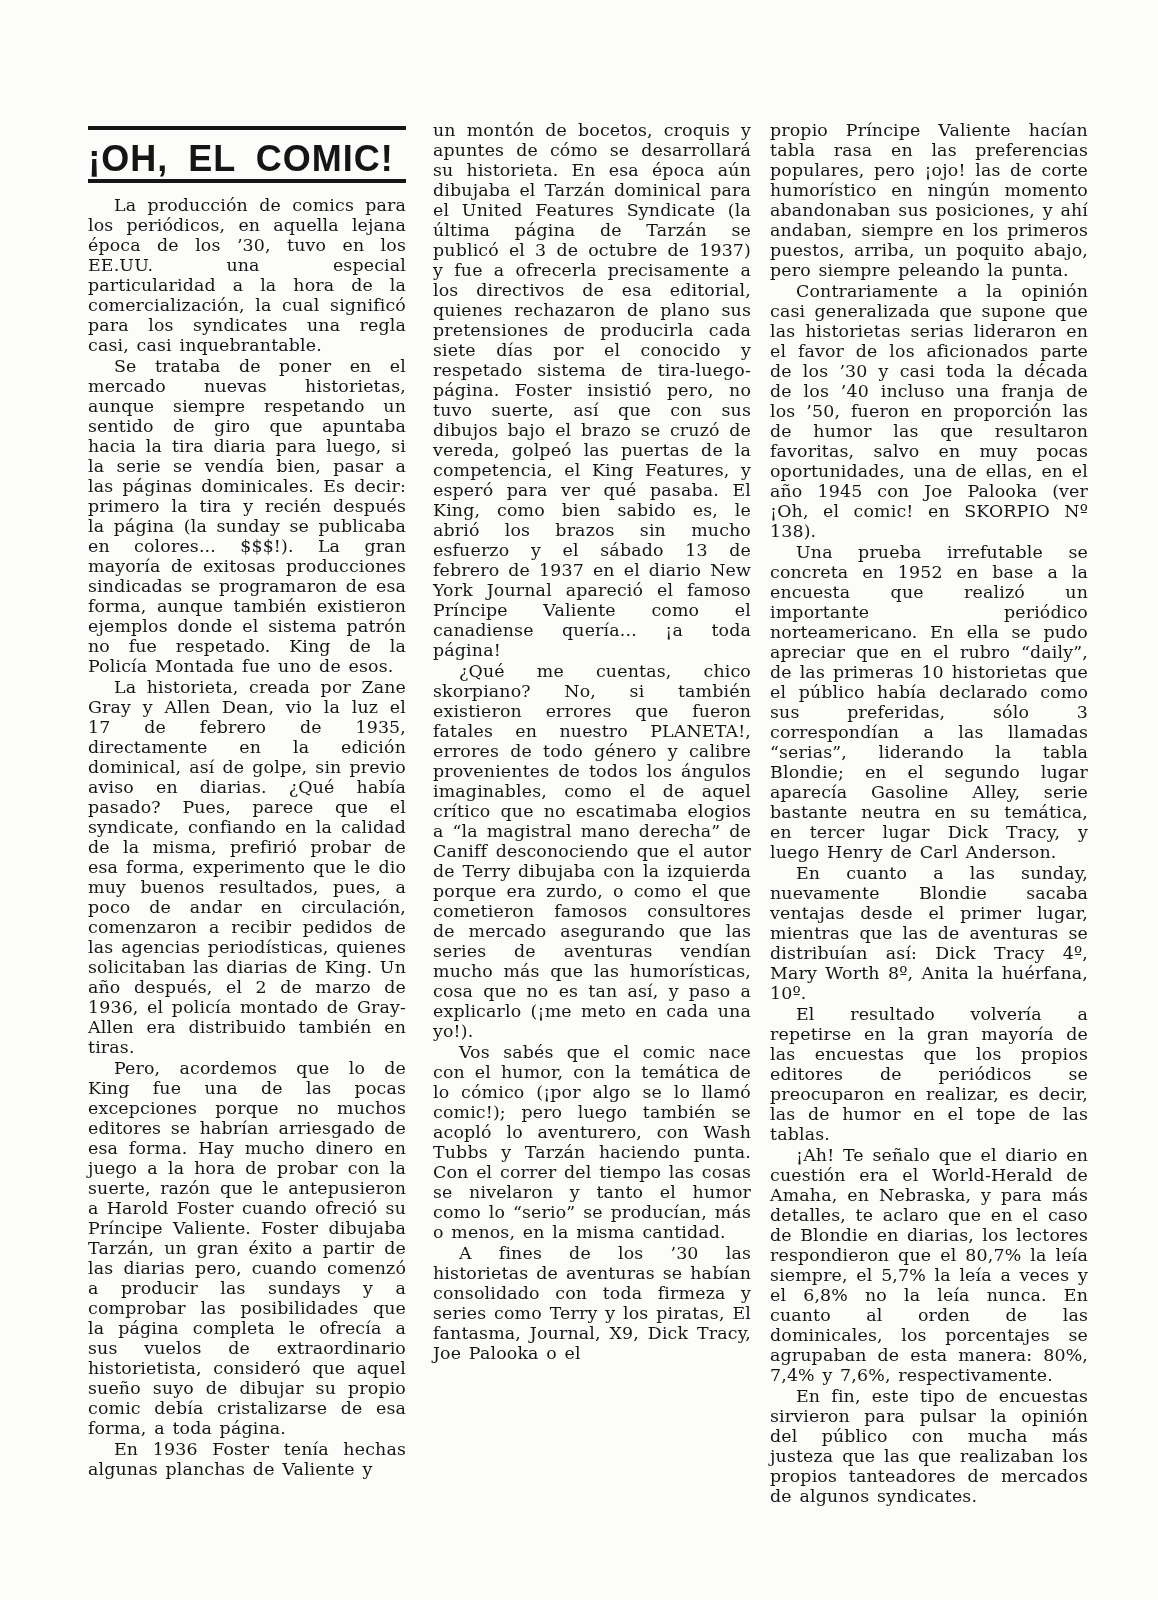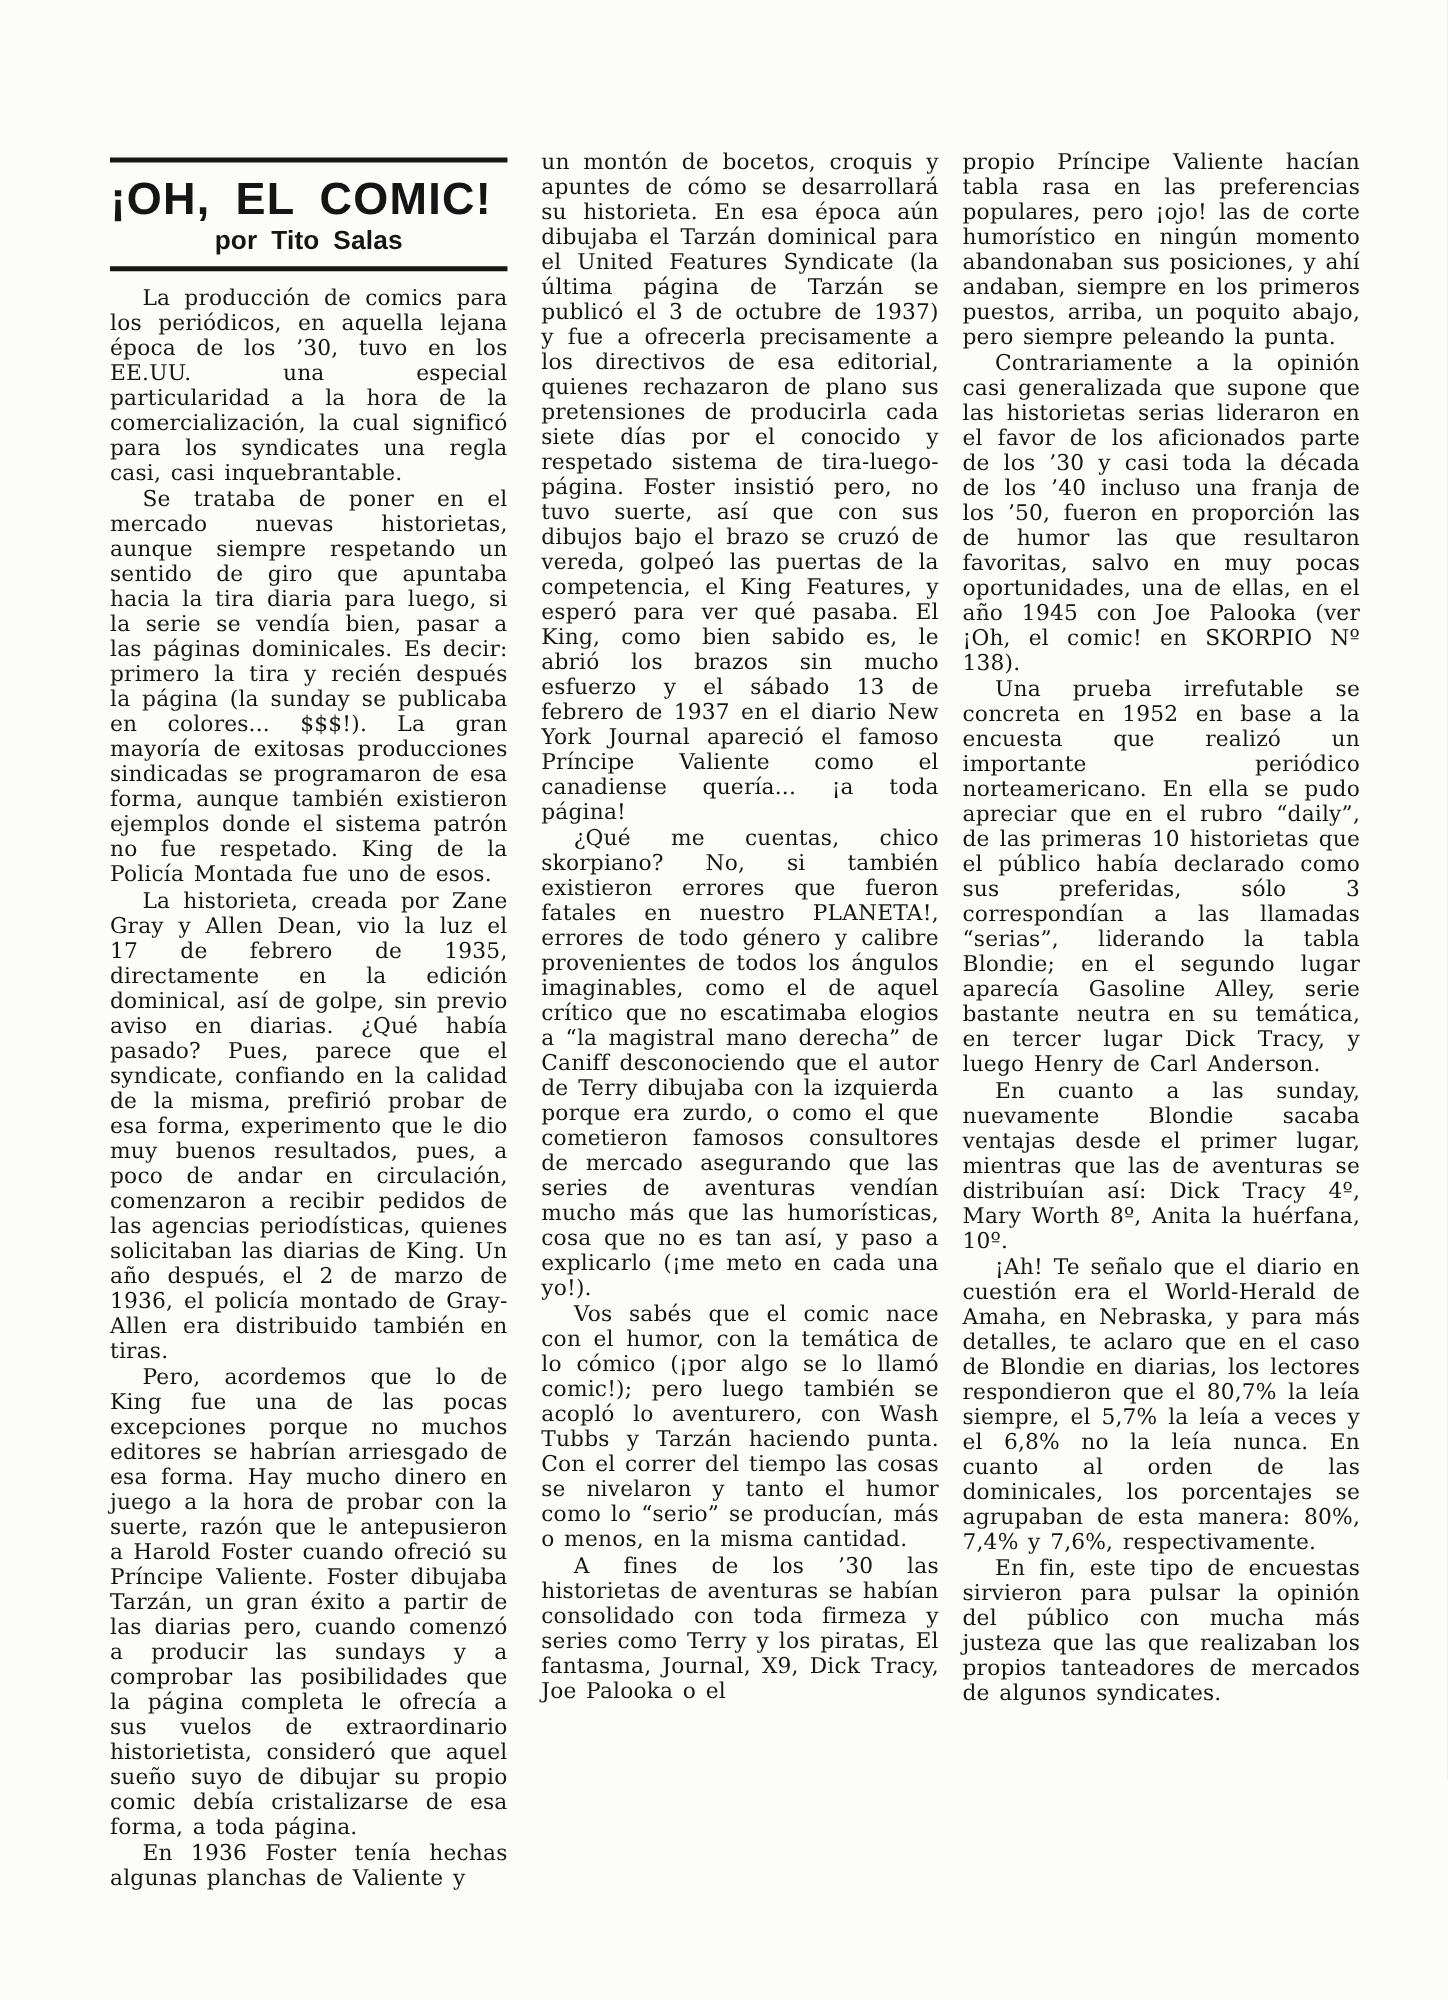--- a/index.html
+++ b/index.html
@@ -56,21 +56,20 @@
 </style>
 </head>
 <body>
 
 <div class="page">
 
   <div class="col col-1">
     <div class="masthead">
       <div class="rule-top"></div>
       <h1 class="title">¡OH, EL COMIC!</h1>
-      <div class="byline">por Tito Salas</div>
       <div class="rule-bottom"></div>
     </div>
     <div>
         <p><span>La producción de comics para los periódicos, en aquella lejana época de los ’30, tuvo en los EE.UU. una especial particularidad a la hora de la comercialización, la cual significó para los syndicates una regla casi, casi inquebrantable.</span></p>
         <p><span>Se trataba de poner en el mercado nuevas historietas, aunque siempre respetando un sentido de giro que apuntaba hacia la tira diaria para luego, si la serie se vendía bien, pasar a las páginas dominicales. Es decir: primero la tira y recién después la página (la sunday se publicaba en colores... $$$!). La gran mayoría de exitosas producciones sindicadas se programaron de esa forma, aunque también existieron ejemplos donde el sistema patrón no fue respetado. </span><span class="b">King de la Policía Montada</span><span> fue uno de esos.</span></p>
         <p><span>La historieta, creada por Zane Gray y Allen Dean, vio la luz el 17 de febrero de 1935, directamente en la edición dominical, así de golpe, sin previo aviso en diarias. ¿Qué había pasado? Pues, parece que el syndicate, confiando en la calidad de la misma, prefirió probar de esa forma, experimento que le dio muy buenos resultados, pues, a poco de andar en circulación, comenzaron a recibir pedidos de las agencias periodísticas, quienes solicitaban las diarias de King. Un año después, el 2 de marzo de 1936, el policía montado de Gray-Allen era distribuido también en tiras.</span></p>
         <p><span>Pero, acordemos que lo de King fue una de las pocas excepciones porque no muchos editores se habrían arriesgado de esa forma. Hay mucho dinero en juego a la hora de probar con la suerte, razón que le antepusieron a Harold Foster cuando ofreció su </span><span class="b">Príncipe Valiente.</span><span> Foster dibujaba </span><span class="b">Tarzán,</span><span> un gran éxito a partir de las diarias pero, cuando comenzó a producir las sundays y a comprobar las posibilidades que la página completa le ofrecía a sus vuelos de extraordinario historietista, consideró que aquel sueño suyo de dibujar su propio comic debía cristalizarse de esa forma, a toda página.</span></p>
         <p><span>En 1936 Foster tenía hechas algunas planchas de </span><span class="b">Valiente</span><span> y</span></p>
       </div>
   </div>
@@ -83,18 +82,19 @@
         <p><span>A fines de los ’30 las historietas de aventuras se habían consolidado con toda firmeza y series como </span><span class="b">Terry y los piratas, El fantasma, Journal, X9, Dick Tracy, Joe Palooka</span><span> o el</span></p>
       </div>
   </div>
 
   <div class="col col-3">
     <div>
         <p class="noindent"><span>propio </span><span class="b">Príncipe Valiente</span><span> hacían tabla rasa en las preferencias populares, pero ¡ojo! las de corte humorístico en ningún momento abandonaban sus posiciones, y ahí andaban, siempre en los primeros puestos, arriba, un poquito abajo, pero siempre peleando la punta.</span></p>
         <p><span>Contrariamente a la opinión casi generalizada que supone que las historietas serias lideraron en el favor de los aficionados parte de los ’30 y casi toda la década de los ’40 incluso una franja de los ’50, fueron en proporción las de humor las que resultaron favoritas, salvo en muy pocas oportunidades, una de ellas, en el año 1945 con </span><span class="b">Joe Palooka</span><span> (ver ¡Oh, el comic! en SKORPIO Nº 138).</span></p>
         <p><span>Una prueba irrefutable se concreta en 1952 en base a la encuesta que realizó un importante periódico norteamericano. En ella se pudo apreciar que en el rubro “daily”, de las primeras 10 historietas que el público había declarado como sus preferidas, sólo 3 correspondían a las llamadas “serias”, liderando la tabla </span><span class="b">Blondie;</span><span> en el segundo lugar aparecía </span><span class="b">Gasoline Alley,</span><span> serie bastante neutra en su temática, en tercer lugar </span><span class="b">Dick Tracy,</span><span> y luego </span><span class="b">Henry</span><span> de Carl Anderson.</span></p>
         <p><span>En cuanto a las sunday, nuevamente </span><span class="b">Blondie</span><span> sacaba ventajas desde el primer lugar, mientras que las de aventuras se distribuían así: </span><span class="b">Dick Tracy 4º,</span><span> </span><span class="b">Mary Worth 8º,</span><span> </span><span class="b">Anita la huérfana,</span><span> 10º.</span></p>
+        <p><span>El resultado volvería a repetirse en la gran mayoría de las encuestas que los propios editores de periódicos se preocuparon en realizar, es decir, las de humor en el tope de las tablas.</span></p>
         <p><span>¡Ah! Te señalo que el diario en cuestión era el World-Herald de Amaha, en Nebraska, y para más detalles, te aclaro que en el caso de </span><span class="b">Blondie</span><span> en diarias, los lectores respondieron que el 80,7% la leía siempre, el 5,7% la leía a veces y el 6,8% no la leía nunca. En cuanto al orden de las dominicales, los porcentajes se agrupaban de esta manera: 80%, 7,4% y 7,6%, respectivamente.</span></p>
         <p><span>En fin, este tipo de encuestas sirvieron para pulsar la opinión del público con mucha más justeza que las que realizaban los propios tanteadores de mercados de algunos syndicates.</span></p>
       </div>
   </div>
 
 </div>
 
 </body></html>

